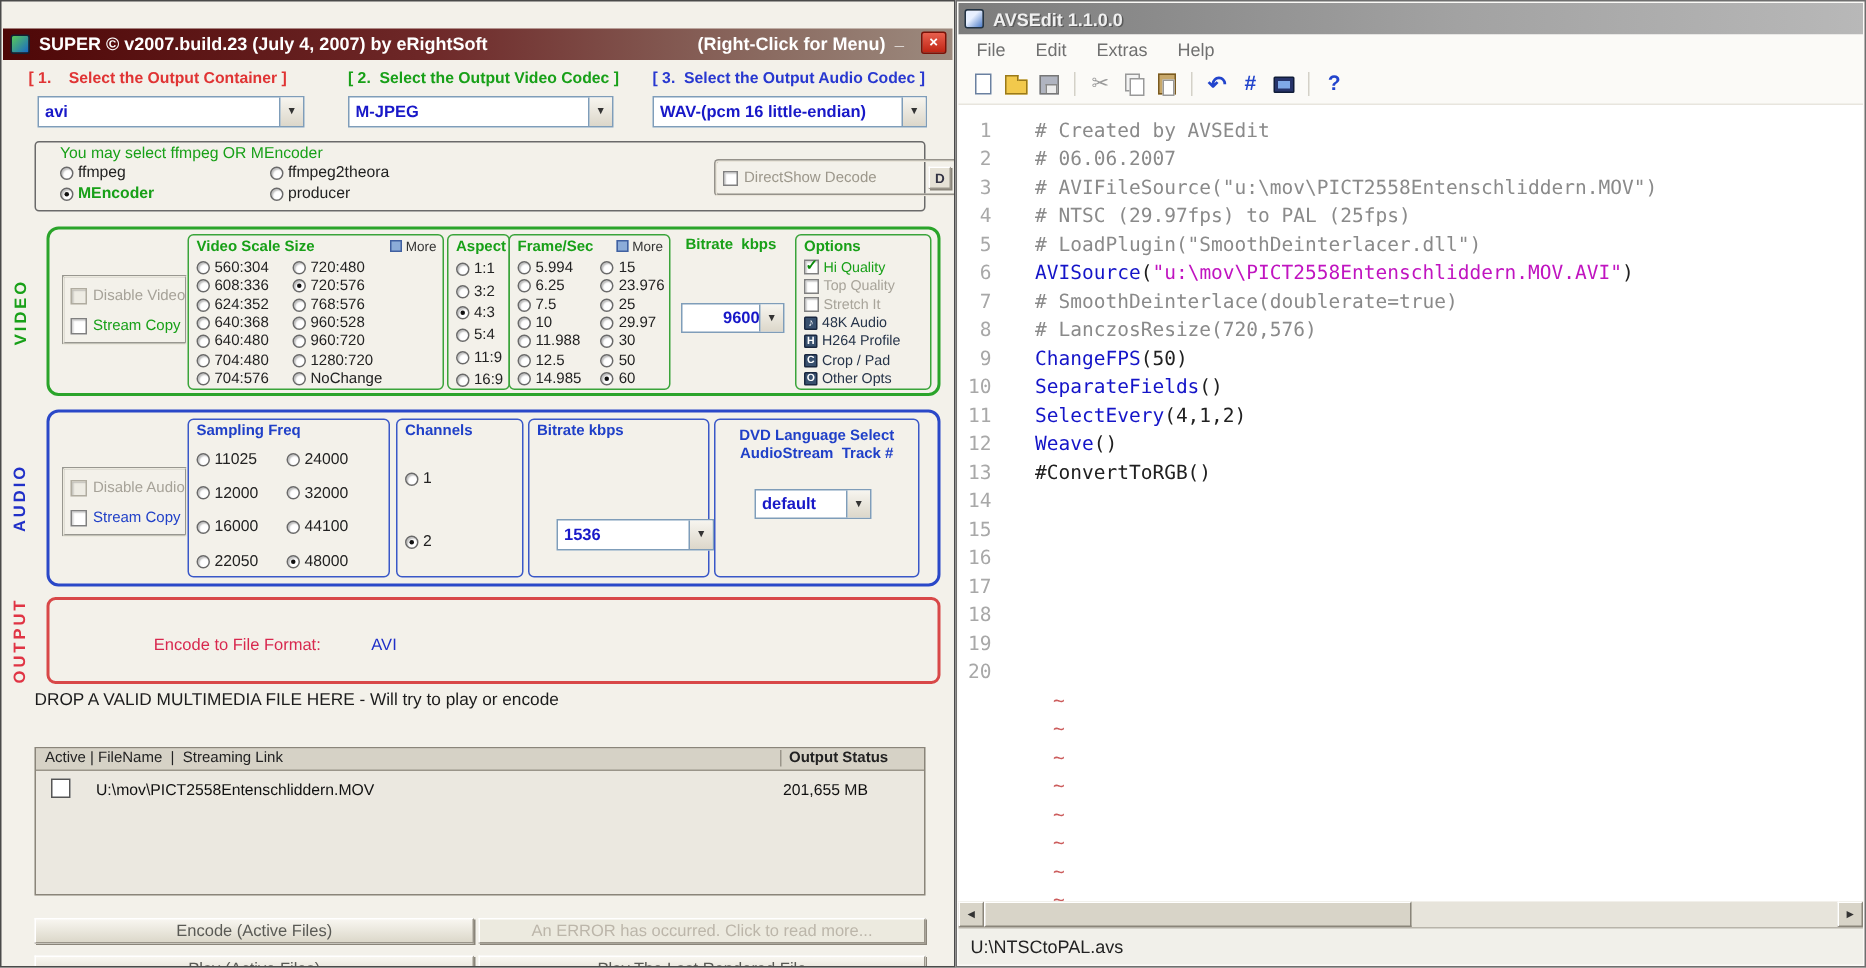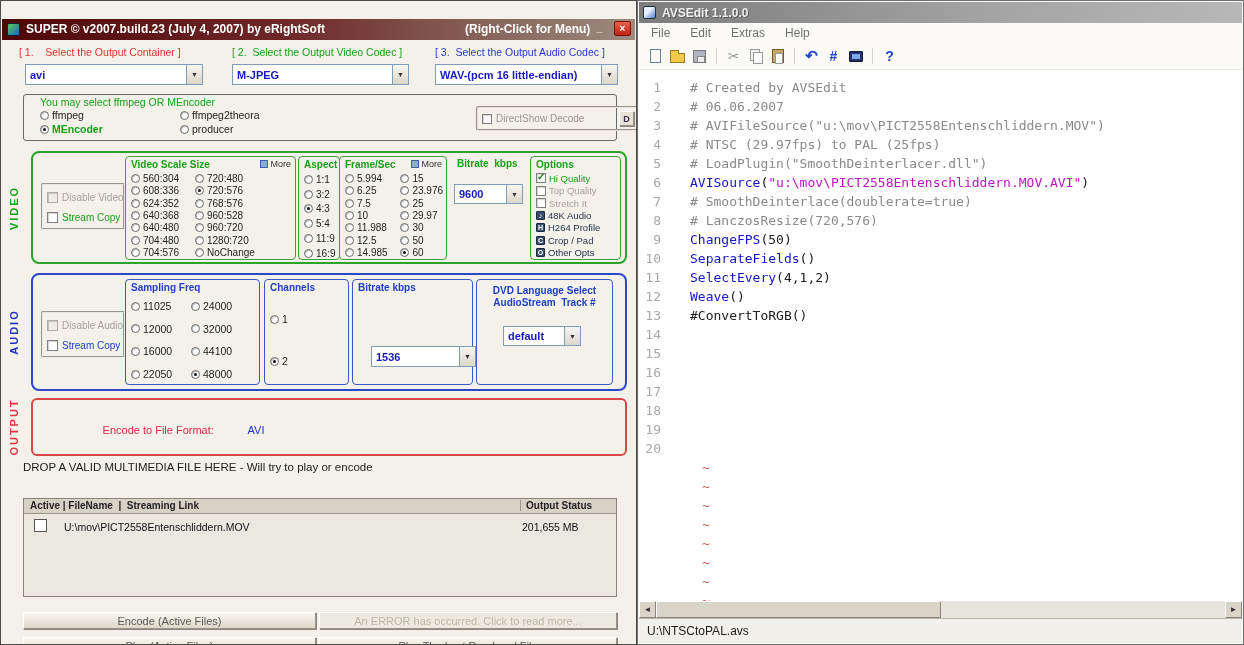--- a/index.html
+++ b/index.html
@@ -12,21 +12,21 @@
 .super-title{position:absolute;left:1px;top:18px;right:1px;height:21px;
   background:linear-gradient(90deg,#4e0707 0%,#6e2828 45%,#8a6a60 80%,#9c8a7e 100%);}
 .s-ico{position:absolute;left:5px;top:4px;width:13px;height:13px;border:1px solid #123;
   background:linear-gradient(135deg,#58c858,#1868c8);border-radius:2px;}
 .s-ttl{position:absolute;left:24px;top:3px;color:#fff;font-size:12px;font-weight:bold;white-space:pre;}
 .s-hint{position:absolute;left:463px;top:3px;color:#fff;font-size:12px;font-weight:bold;white-space:pre;}
 .s-min{position:absolute;right:27px;top:2px;width:17px;height:15px;color:#fff;font-weight:bold;font-size:11px;text-align:center;}
 .s-close{position:absolute;right:4px;top:2px;width:17px;height:15px;border:1px solid #7a1208;border-radius:2px;
   background:linear-gradient(#e8604e,#bf2414);color:#fff;font-weight:bold;font-size:10px;line-height:14px;text-align:center;}
 
-.sec-label{position:absolute;font-size:10.5px;font-weight:normal;white-space:pre;}
+.sec-label{position:absolute;font-size:10.5px;font-weight:bold;white-space:pre;}
 #sec1{left:18px;top:45px;color:#e03434;}
 #sec2{left:231px;top:45px;color:#18a018;}
 #sec3{left:434px;top:45px;color:#2838d0;}
 
 .combo{position:absolute;height:21px;background:#fff;border:1px solid #7f9db9;display:flex;align-items:center;}
 .combo .cval{flex:1;font-size:11px;font-weight:bold;color:#1818c8;padding-left:4px;white-space:nowrap;overflow:hidden;}
 .combo .cbtn{width:16px;height:100%;background:linear-gradient(#f7f5ef,#dcd7ca);border-left:1px solid #7f9db9;
   font-size:7px;color:#333;display:flex;align-items:center;justify-content:center;}
 #combo-container{left:24px;top:63px;width:178px;}
 #combo-vcodec{left:231px;top:63px;width:177px;}
@@ -90,21 +90,21 @@
   box-shadow:inset 1px 1px 1px rgba(0,0,0,.25);position:relative;}
 .radio.on::after{content:"";position:absolute;left:2px;top:2px;width:3px;height:3px;border-radius:50%;background:#101010;}
 .rlbl{font-size:10px;color:#222;white-space:nowrap;}
 .sm .rrow{height:12.45px;}
 .sm .rlbl{font-size:10px;}
 #vss-box{left:92px;top:3px;width:171px;height:104px;}
 #asp-box{left:265px;top:3px;width:42px;height:104px;}
 #asp-box .rrow{height:14.8px;}
 #fps-box{left:306px;top:3px;width:108px;height:104px;}
 .vb-title{position:absolute;left:424px;top:5px;font-size:10px;font-weight:bold;color:#18a018;white-space:pre;}
-#combo-vbitrate{left:421px;top:31px;width:69px;height:20px;}
+#combo-vbitrate{left:421px;top:49px;width:69px;height:20px;padding-left:23px;}
 #opt-box{left:497px;top:3px;width:91px;height:104px;}
 .optlist{padding:2px 0 0 5px;display:flex;flex-direction:column;}
 .optrow{display:flex;align-items:center;gap:3px;height:12.45px;}
 .optlbl{font-size:9.5px;white-space:nowrap;}
 .tone-green .optlbl{color:#18a018;}
 .tone-gray .optlbl{color:#a8a49a;}
 .tone-dark .optlbl{color:#26344a;}
 .badge{width:9px;height:9px;background:#38506e;border:1px solid #1a2840;border-radius:1px;color:#fff;
   font-size:7px;font-weight:bold;text-align:center;line-height:8px;flex:0 0 auto;}
 
@@ -123,21 +123,21 @@
 
 .orow{padding-left:10px;line-height:16.5px;white-space:pre;overflow:hidden;margin-left:24px;}
 .grp.o{padding-top:4px;}
 .olb{display:inline-block;width:145px;font-size:11px;color:#d8284e;}
 .ovl{font-size:11px;color:#2030c8;}
 
 #drop-hint{position:absolute;left:22px;top:460px;font-size:11.5px;color:#1c1c1c;}
 
 #ftable{position:absolute;left:22px;top:497px;width:594px;height:99px;border:1px solid #8a857a;background:#ebe8e0;}
 .fthead{position:relative;height:15px;background:#d6d2c6;border-bottom:1px solid #9a958a;}
-.hl{position:absolute;left:6px;top:1px;font-size:10px;font-weight:bold;color:#222;white-space:pre;}
+.hl{position:absolute;left:6px;top:1px;font-size:10px;font-weight:normal;color:#222;white-space:pre;}
 .hr{position:absolute;left:496px;top:1px;font-size:10px;font-weight:bold;color:#222;border-left:1px solid #9a958a;padding-left:5px;}
 #ftbody{position:relative;}
 .frow{position:relative;height:26px;}
 .fcb{position:absolute;left:10px;top:5px;width:13px;height:13px;border:1px solid #555;background:#fff;}
 .fname{position:absolute;left:40px;top:7px;font-size:10.5px;color:#111;}
 .fstatus{position:absolute;left:498px;top:7px;font-size:10.5px;color:#111;}
 
 .btn{position:absolute;height:17px;display:flex;align-items:center;justify-content:center;font-size:11px;color:#5a5a55;
   background:linear-gradient(#f8f6f0,#dcd8ca);border:1px solid #9a958a;border-top-color:#fff;border-left-color:#fff;
   box-shadow:1px 1px 0 #8a857a;white-space:nowrap;overflow:hidden;}

